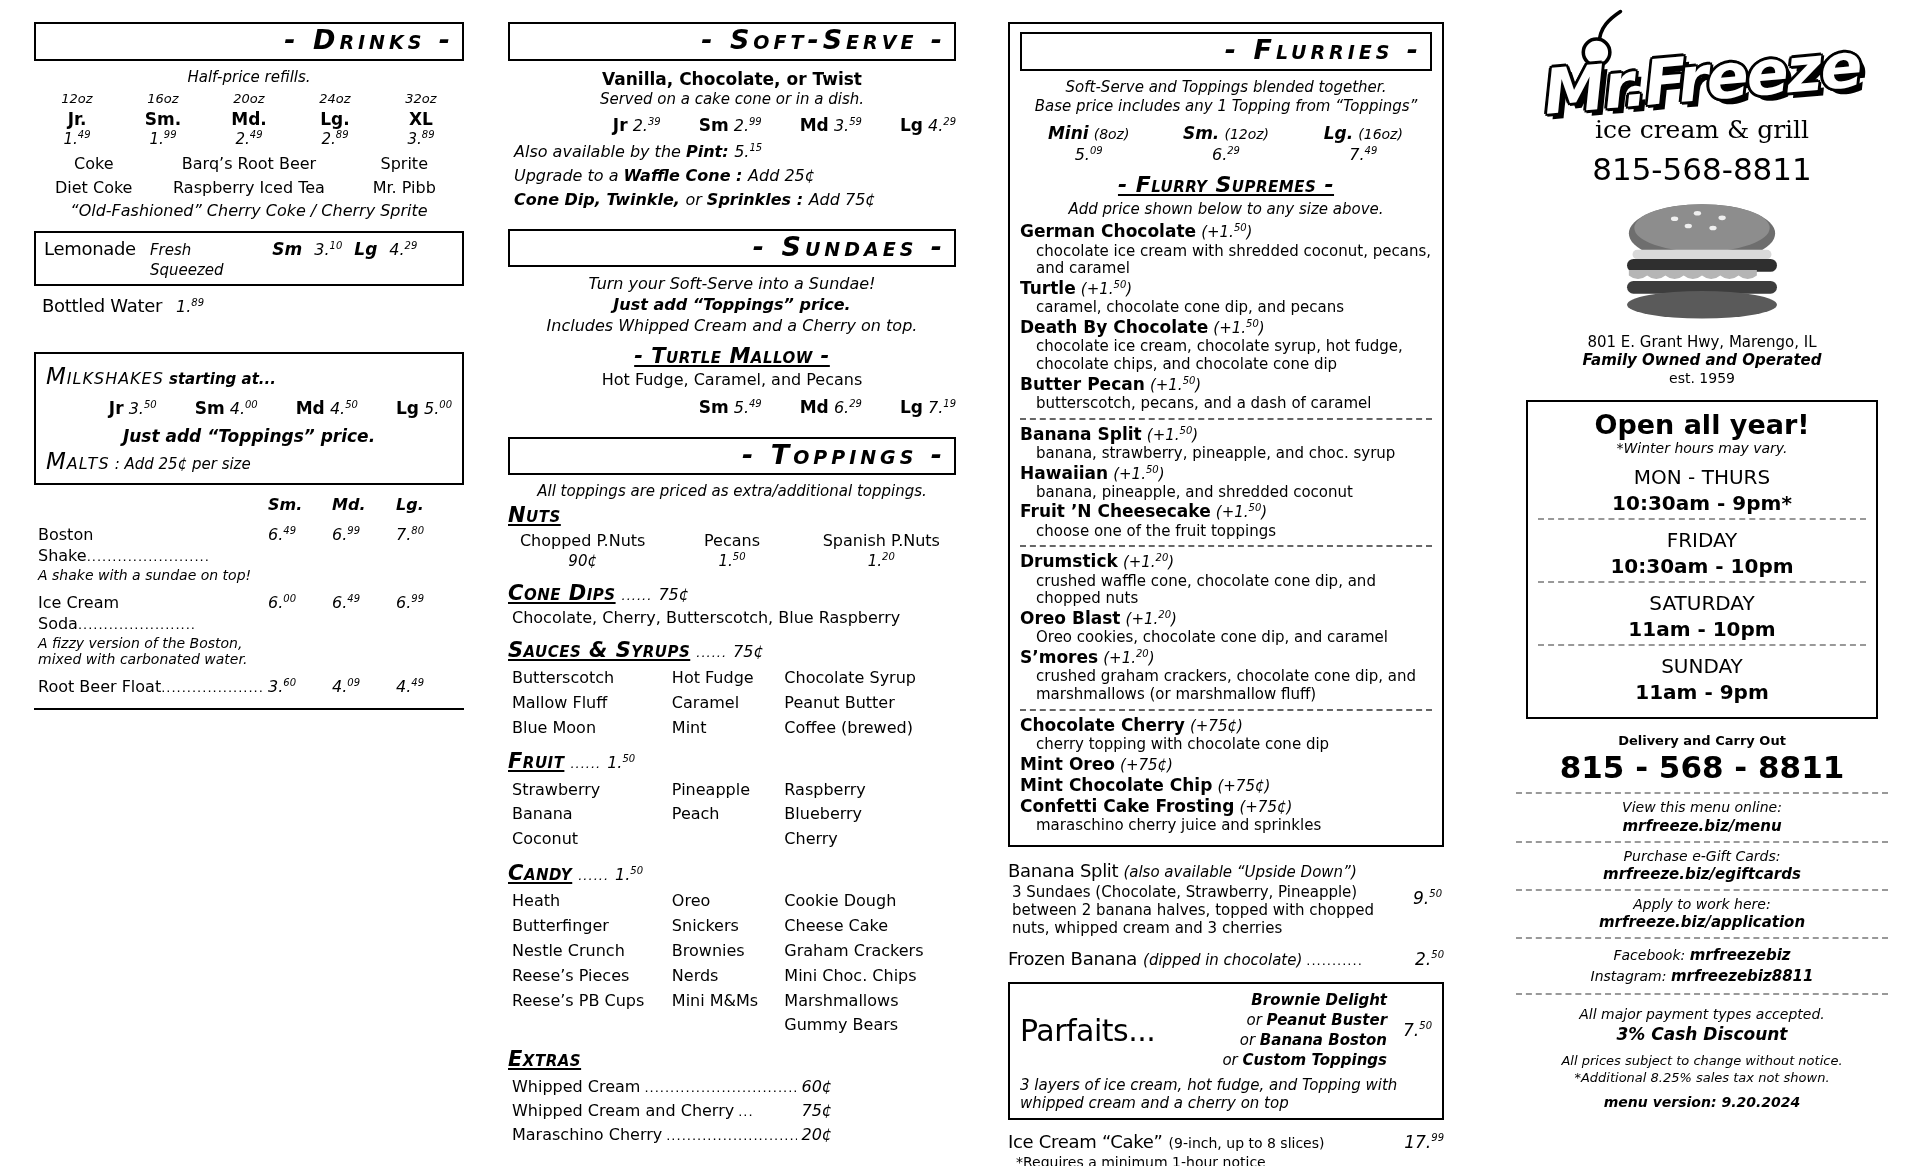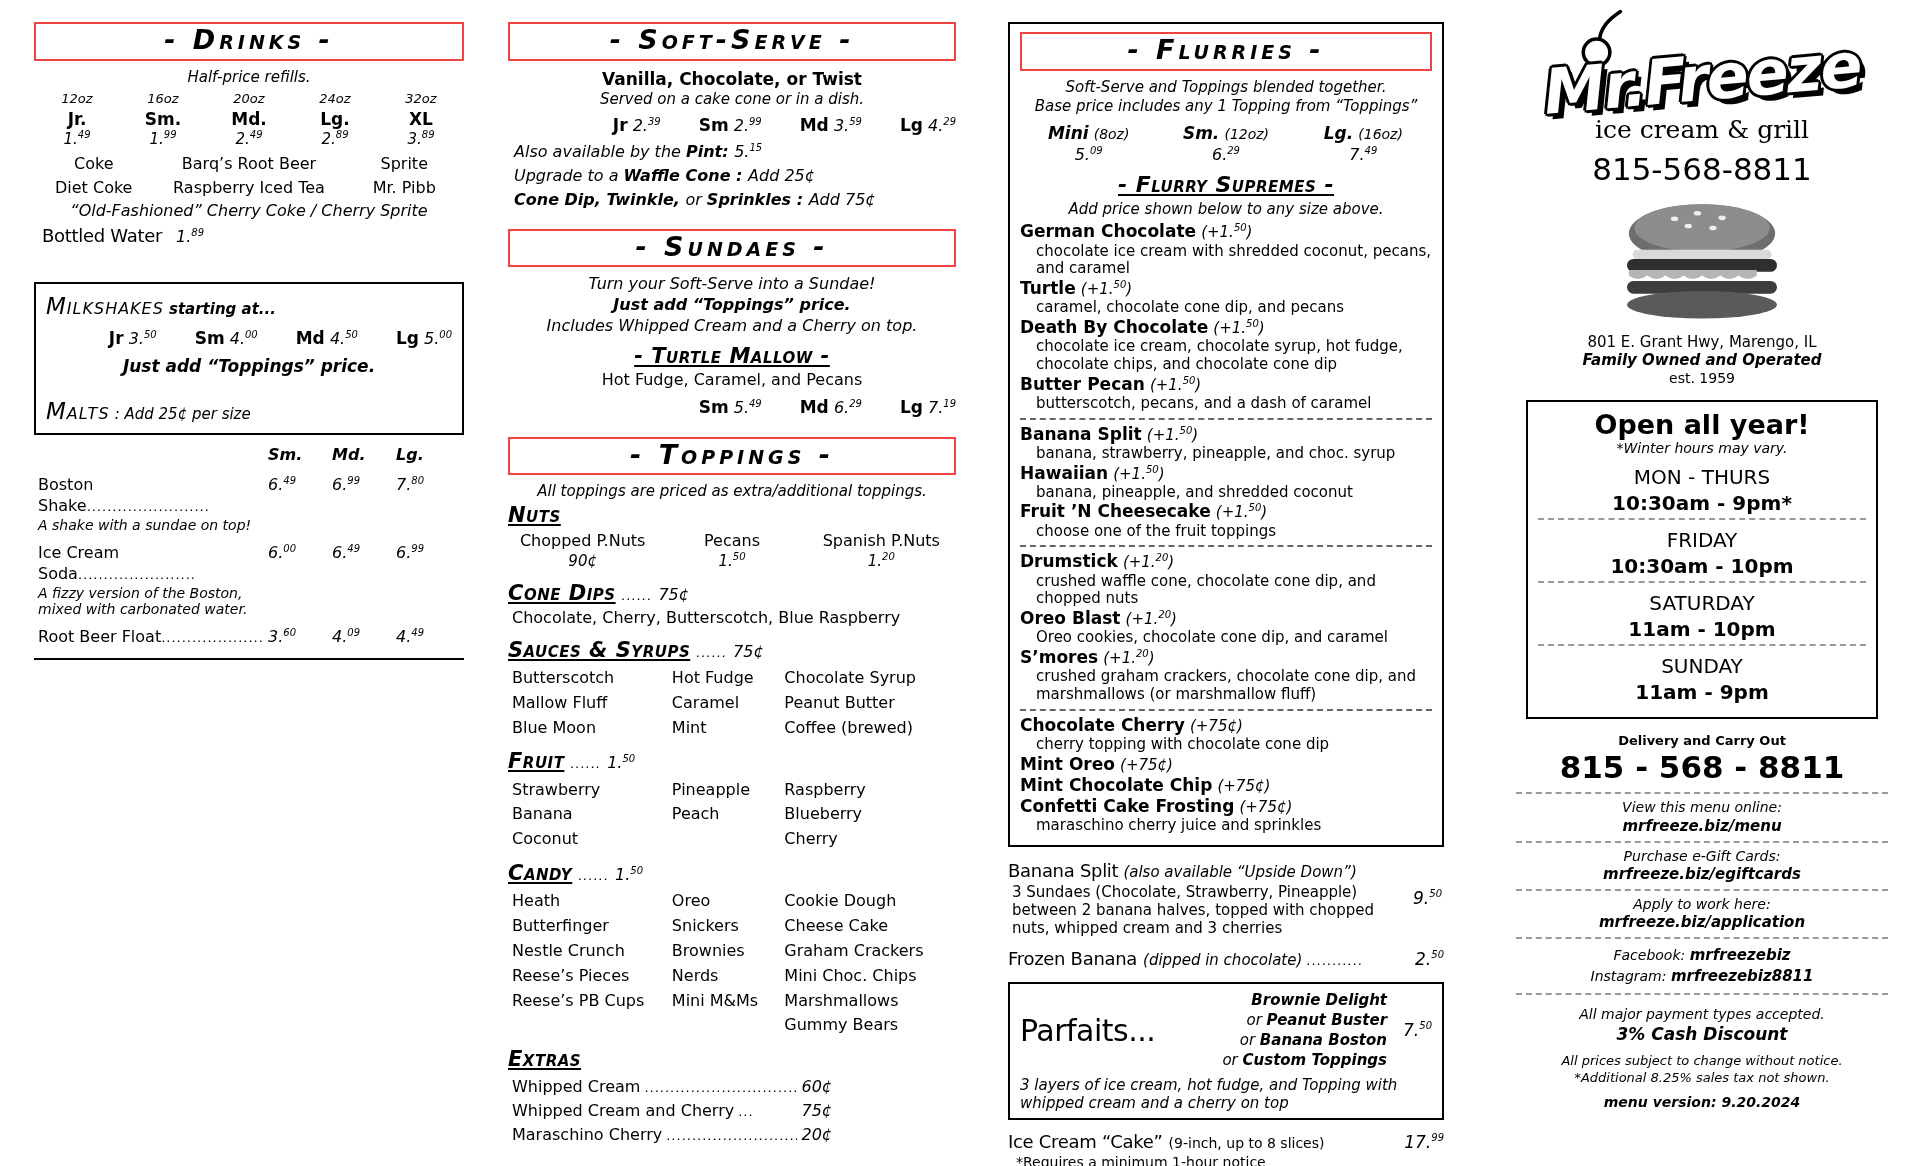--- a/index.html
+++ b/index.html
@@ -12,39 +12,39 @@
   #col4{left:1516px;width:372px;top:14px}
 
   .c{text-align:center}
   .i{font-style:italic}
   .b{font-weight:bold}
   .bi{font-weight:bold;font-style:italic}
   .s13{font-size:13px}.s14{font-size:14px}.s15{font-size:15px}.s17{font-size:17px}
   .pr{font-style:italic}
   sup{font-size:10px;line-height:0;vertical-align:super}
 
-  .tbox{border:2px solid #ef4444;text-align:center;padding:2px 8px 4px;margin-bottom:7px;background:#fff}
+  .tbox{border:2px solid #000000;text-align:right;padding:2px 8px 4px;margin-bottom:7px;background:#fff}
   .tbox .t{font-variant:small-caps;font-weight:bold;font-style:italic;font-size:27px;letter-spacing:4px;line-height:1.05}
   .shead{font-variant:small-caps;font-weight:bold;font-style:italic;font-size:21px;text-decoration:underline;letter-spacing:.5px}
   .shead2{font-variant:small-caps;font-weight:normal;font-style:italic;font-size:23px;letter-spacing:1px}
   .row{display:flex}
   .big-name{font-size:18px;letter-spacing:-.3px}
 
   
   .drink-sizes{display:flex;text-align:center;margin:4px 0 4px}
   .dsz{flex:1}
   .flav{display:flex;text-align:center;margin:3px 0}
   .fcell{flex:1}
   .flav div:nth-of-type(2){flex:1.6}
   .lem-box{border:2px solid #000;padding:4px 8px;margin:9px 0 6px;align-items:baseline;gap:12px}
   .lem-box .big-name{margin-right:2px}
   .water-row{padding:2px 8px;display:flex;gap:14px;align-items:baseline}
   .ms-box{border:2px solid #000;padding:8px 10px 6px;margin-top:32px}
   .sizes-inline{display:flex;justify-content:flex-end;gap:38px;margin:5px 0}
-  .malts-line{margin-top:20px}
+  .malts-line{margin-top:0}
   .ms-table{margin-top:10px;border-bottom:2px solid #000;padding:0 4px 10px}
   .ms-head{margin-bottom:6px}
   .ms-name-col{flex:1}
   .ms-p{width:64px}
   .ms-item{margin-top:10px}
   .mdots{font-size:13px;letter-spacing:1px}
   .mdesc{display:block;line-height:1.15}
   .mdesc:empty{display:none}
 
   
@@ -160,20 +160,30 @@
       <div class="fcell">Sprite</div>
     </div>
   <div class="flav">
 
   <div class="fcell">Diet Coke</div>
       <div class="fcell">Raspberry Iced Tea</div>
       <div class="fcell">Mr. Pibb</div>
     </div>
   <div class="c i">“Old-Fashioned” Cherry Coke / Cherry Sprite</div>
 
+  <div class="lem-box row">
+    <span class="big-name">Lemonade</span>
+    <span class="i s15">Fresh Squeezed</span>
+    <span style="flex:1"></span>
+    <span class="bi s17">Sm</span>
+    <span class="pr">3.<sup>10</sup></span>
+    <span class="bi s17">Lg</span>
+    <span class="pr">4.<sup>29</sup></span>
+    <span style="width:30px"></span>
+  </div>
 
   <div class="water-row">
     <span class="big-name">Bottled Water</span>
     <span class="pr">1.<sup>89</sup></span>
   </div>
 
   <div class="ms-box">
     <div>
       <span class="shead2">Milkshakes</span>
       <span class="bi s15">starting at...</span>

